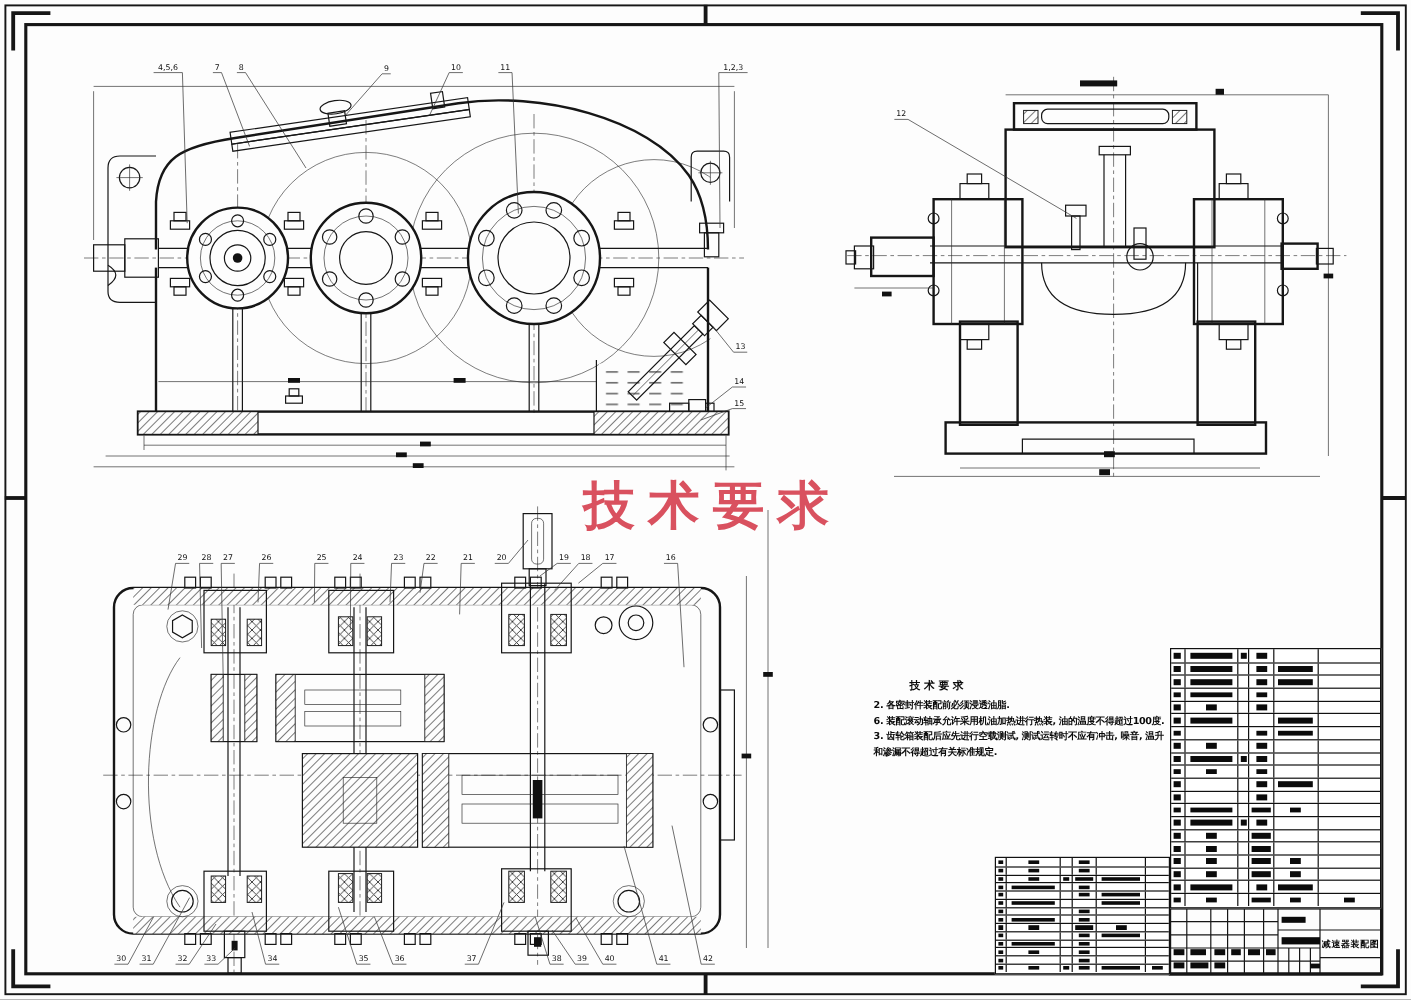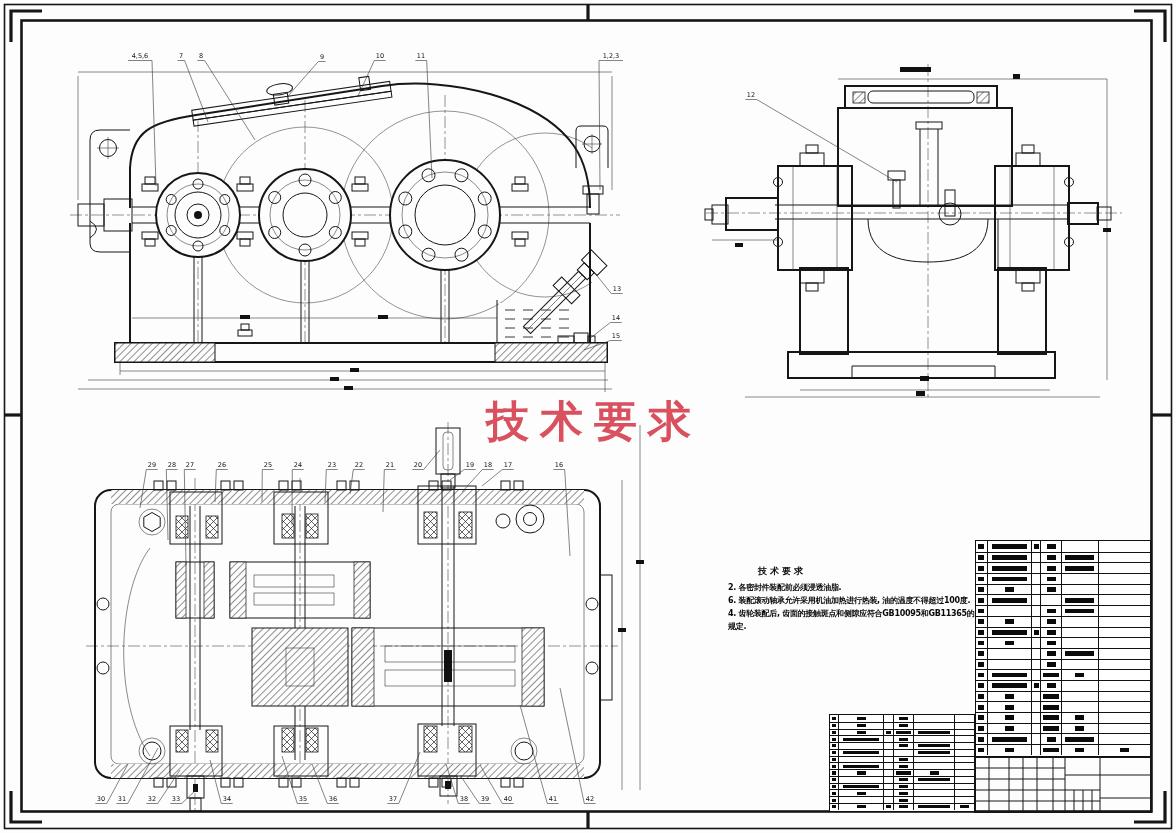--- a/index.html
+++ b/index.html
@@ -676,21 +676,21 @@
     <line class="s1" x1="1100" y1="775" x2="1151" y2="775"></line>
     <line class="s1" x1="1100" y1="798" x2="1151" y2="798"></line>
   </g>
 </svg>
 
 <div id="tech">
   <div class="t-title">技术要求</div>
   <div id="tech-lines">
         <div class="t-line">2. 各密封件装配前必须浸透油脂.</div>
         <div class="t-line">6. 装配滚动轴承允许采用机油加热进行热装, 油的温度不得超过100度.</div>
-        <div class="t-line">4. 齿轮装配后, 齿面的接触斑点和侧隙应符合GB10095和GB11365的规定.</div>
+        <div class="t-line">3. 齿轮箱装配后应先进行空载测试, 测试运转时不应有冲击, 噪音, 温升和渗漏不得超过有关标准规定.</div>
       </div>
 </div>
 
 <div id="watermark">技术要求</div>
 
 <div id="bom-right" class="bom" style="left: 975px; top: 540px; width: 176px; height: 217px;">
       <div class="bom-row" style="height: 10.69px;">
         <div class="bom-cell" style="width: 12px;">
           <div class="bom-bar" style="height: 4.8105px; width: 6px;"></div>
         </div>
@@ -1191,14 +1191,29 @@
         </div>
         <div class="bom-cell" style="width: 42px;">
           <div class="bom-bar" style="height: 3.04714px; width: 32.76px;"></div>
         </div>
         <div class="bom-cell" style="width: 19px;">
           <div class="bom-bar" style="height: 3.04714px; width: 9px;"></div>
         </div>
       </div>
     </div>
 
+<div id="tblock">
+  <div class="tb-title">减速器装配图</div>
+<div class="tb-bar" style="left: 3px; top: 34px; width: 9px; height: 5px;"></div>
+      <div class="tb-bar" style="left: 17px; top: 34px; width: 13px; height: 5px;"></div>
+      <div class="tb-bar" style="left: 37px; top: 34px; width: 9px; height: 5px;"></div>
+      <div class="tb-bar" style="left: 51px; top: 34px; width: 8px; height: 5px;"></div>
+      <div class="tb-bar" style="left: 65px; top: 34px; width: 10px; height: 5px;"></div>
+      <div class="tb-bar" style="left: 80px; top: 34px; width: 8px; height: 5px;"></div>
+      <div class="tb-bar" style="left: 3px; top: 45px; width: 9px; height: 5px;"></div>
+      <div class="tb-bar" style="left: 17px; top: 45px; width: 15px; height: 5px;"></div>
+      <div class="tb-bar" style="left: 37px; top: 45px; width: 9px; height: 5px;"></div>
+      <div class="tb-bar" style="left: 93px; top: 7px; width: 20px; height: 5px;"></div>
+      <div class="tb-bar" style="left: 93px; top: 24px; width: 32px; height: 6px;"></div>
+      <div class="tb-bar" style="left: 117px; top: 46px; width: 8px; height: 4px;"></div>
+    </div>
 
 </div>
 
 </body></html>

